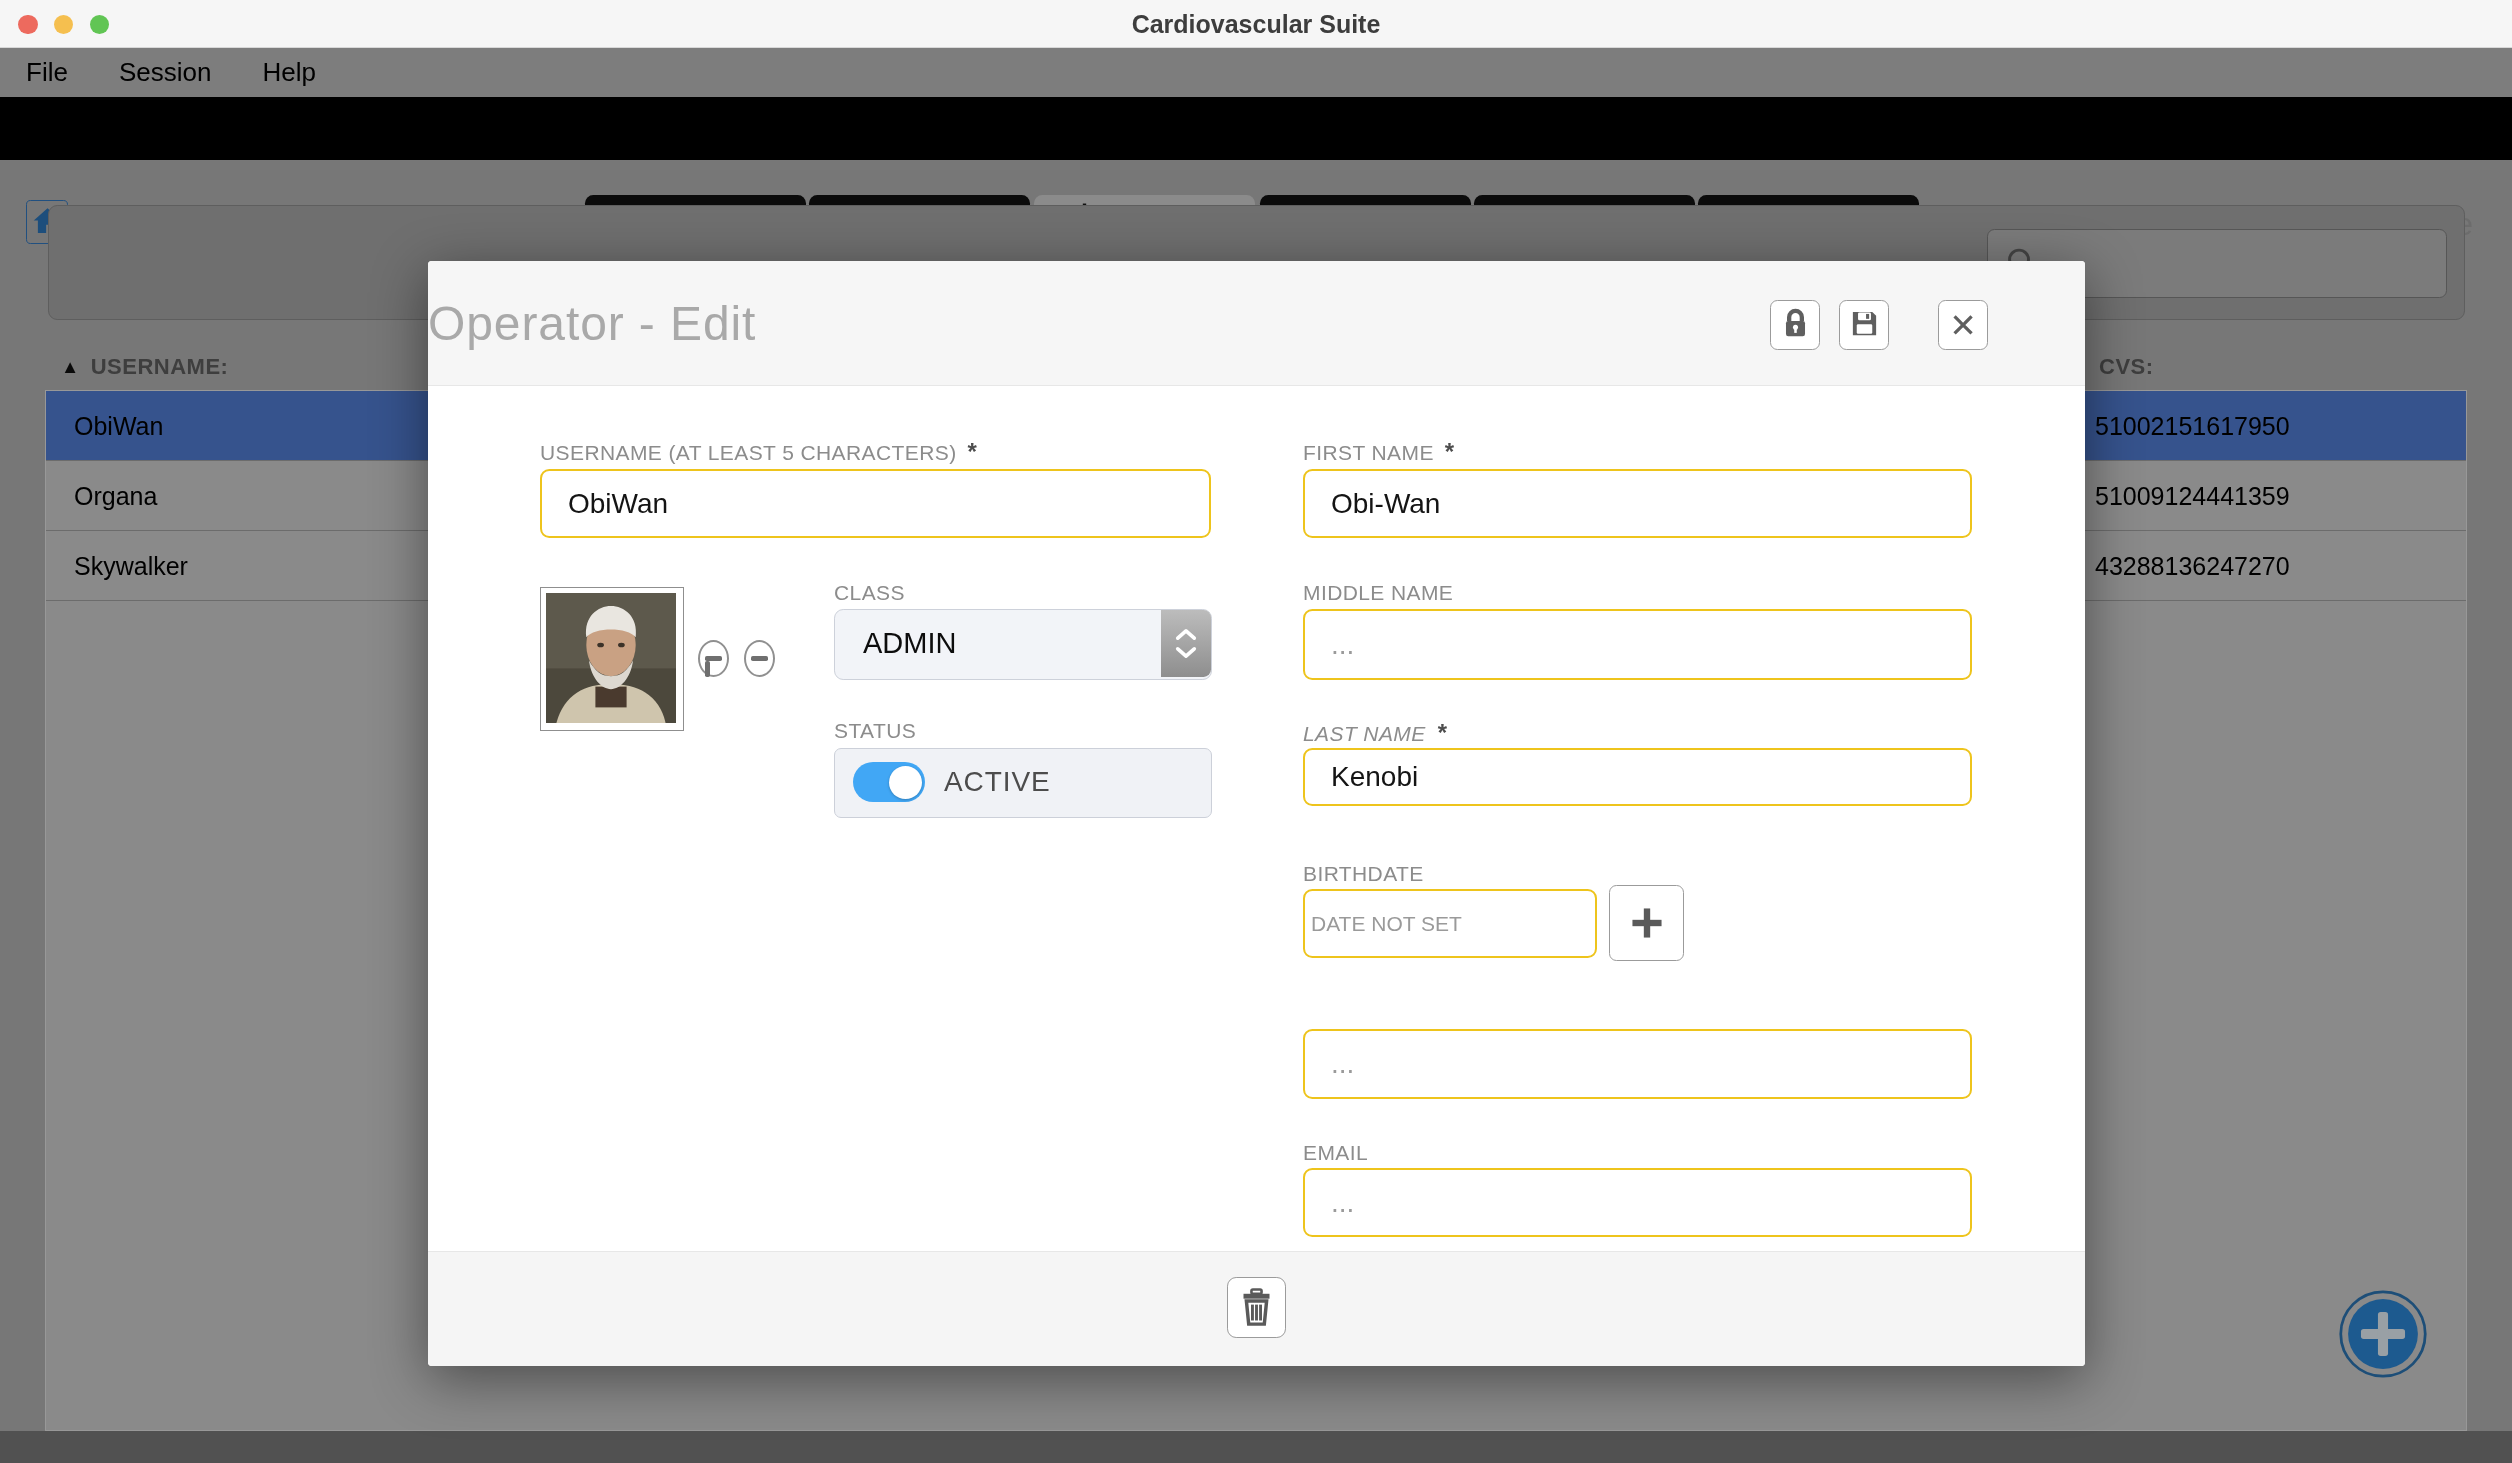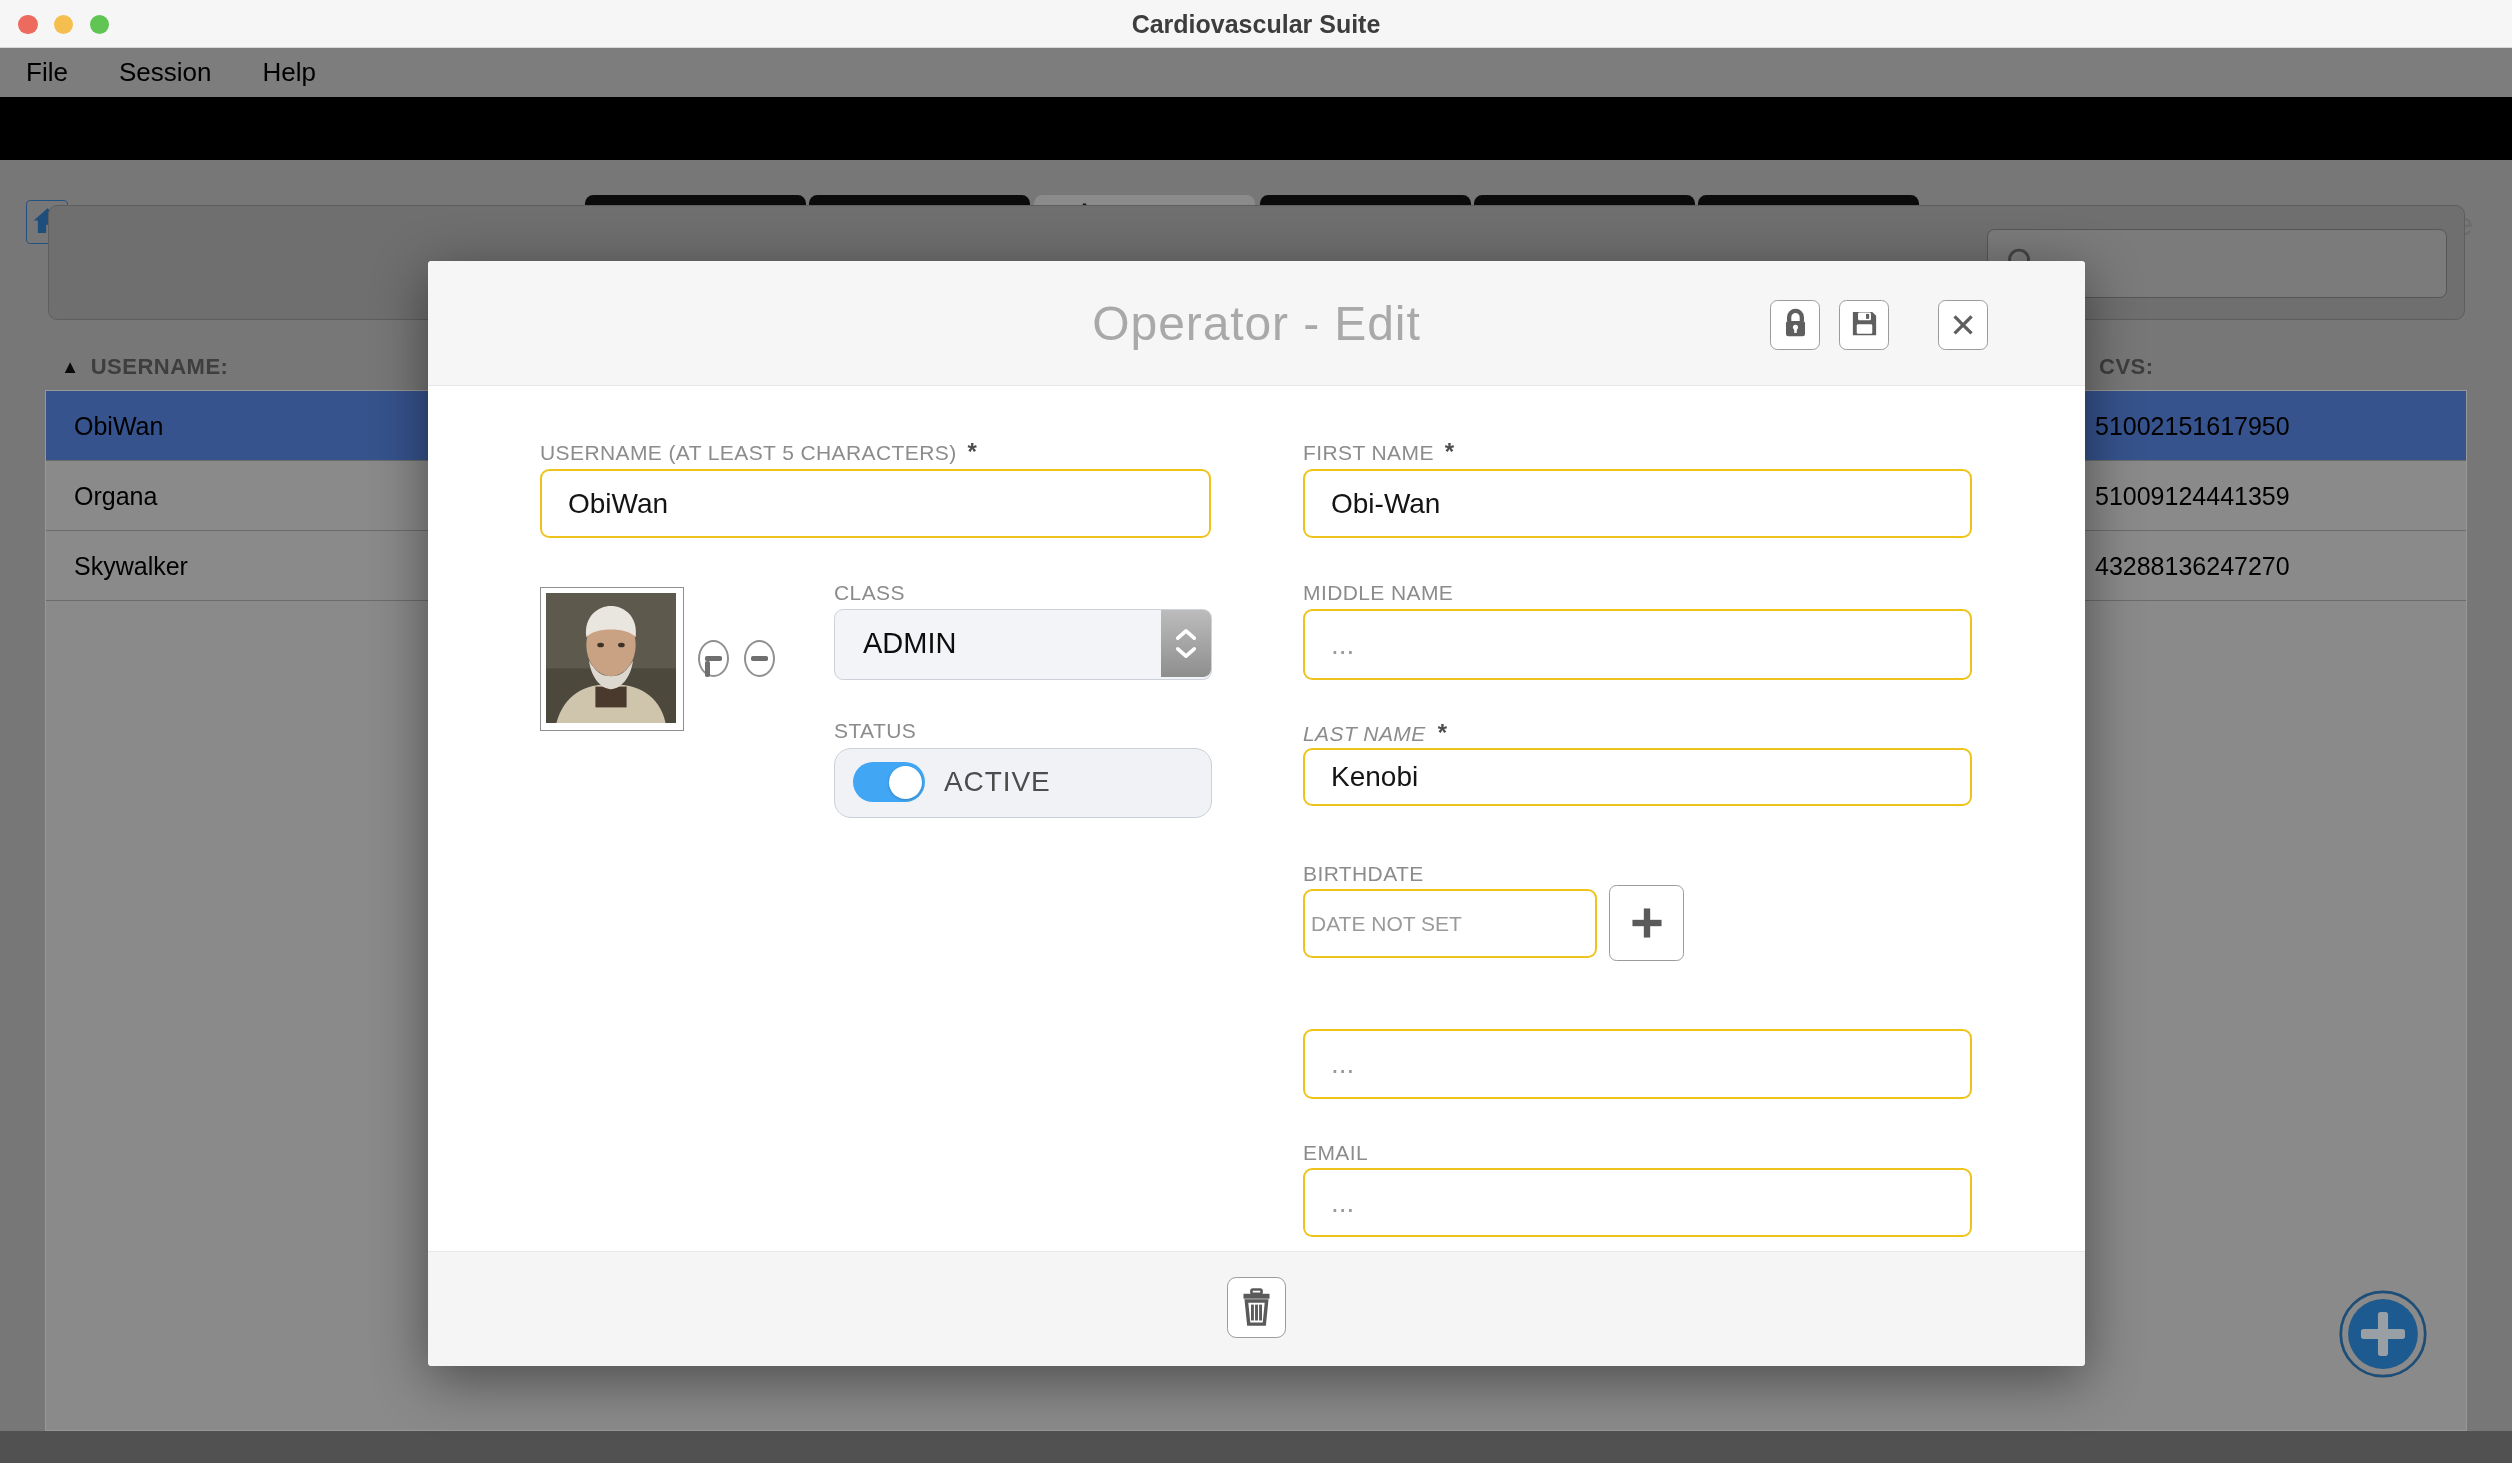--- a/index.html
+++ b/index.html
@@ -45,21 +45,21 @@
   .row.selected{background:#36538D;}
   .row .uname{padding-left:28px;}
   .row .cvs{position:absolute;left:2049px;top:0;}
   .bottomstrip{left:0;top:1431px;width:2512px;height:33px;background:#515151;}
   .fab{left:2338px;top:1289px;width:90px;height:90px;}
 
   
   .modal{left:428px;top:261px;width:1657px;height:1105px;background:#fff;border-radius:3.7px;
     box-shadow:0 13px 55px rgba(0,0,0,.45);}
   .modal .header{position:absolute;left:0;top:0;width:1657px;height:125px;background:#f6f6f6;border-bottom:0.9px solid #e7e7e7;border-radius:3.7px 3.7px 0 0;}
-  .modal-title{position:absolute;left:0;top:0;width:100%;height:125px;line-height:125px;text-align:center;
+  .modal-title{position:absolute;left:0;top:0;width:100%;height:125px;line-height:125px;text-align:left;
     font-size:48px;font-weight:300;color:#a9a9a9;letter-spacing:0.9px;}
   .hbtn{position:absolute;top:39px;width:50px;height:50px;background:#fff;border:1.8px solid #9b9b9b;border-radius:7.4px;
     display:flex;align-items:center;justify-content:center;}
   .modal .footer{position:absolute;left:0;top:990px;width:1657px;height:115px;background:#f5f5f5;border-top:0.9px solid #e7e7e7;border-radius:0 0 3.7px 3.7px;}
 
   .lbl{position:absolute;font-size:21px;color:#8c8c8c;letter-spacing:0.4px;white-space:nowrap;}
   .req{color:#4d4d4d;font-size:24px;font-weight:bold;margin-left:11px;}
   .yinp{position:absolute;background:#fff;border:2.8px solid #EEC41C;border-radius:9.2px;
     font-size:28px;color:#141414;display:flex;align-items:center;padding-left:26px;}
   .yinp .ph{color:#9a9a9a;}
@@ -69,21 +69,21 @@
   .roundbtn{position:absolute;width:31px;height:37px;border:2.8px solid #909090;border-radius:50%;background:#fff;
     display:flex;align-items:center;justify-content:center;}
   .roundbtn .bar{width:16.6px;height:4.6px;background:#6f6f6f;border-radius:1.8px;}
   .roundbtn .vbar{position:absolute;width:4.6px;height:16.6px;background:#6f6f6f;border-radius:1.8px;}
 
   .dropdown{position:absolute;left:406px;top:348px;width:378px;height:71px;background:#f2f4f8;border:1.8px solid #cdd1da;border-radius:9.2px;}
   .dropdown .val{position:absolute;left:28px;top:0;height:67px;line-height:67px;font-size:29px;color:#0d0d0d;}
   .stepper{position:absolute;right:0;top:0;width:50px;height:67px;border-radius:0 7.4px 7.4px 0;
     background:linear-gradient(#bcbcbc,#8e8e8e);display:flex;flex-direction:column;align-items:center;justify-content:center;gap:5.5px;}
 
-  .statusbox{position:absolute;left:406px;top:487px;width:378px;height:70px;background:#f0f2f6;border:1.8px solid #ccd0d9;border-radius:17px;}
+  .statusbox{position:absolute;left:406px;top:487px;width:378px;height:70px;background:#f0f2f6;border:1.8px solid #ccd0d9;border-radius:7px;}
   .toggle{position:absolute;left:18.4px;top:13px;width:72px;height:40px;border-radius:20px;background:#41A7F5;}
   .knob{position:absolute;right:3.7px;top:3.7px;width:33px;height:33px;border-radius:50%;background:#fff;box-shadow:0 0.9px 2.8px rgba(0,0,0,.25);}
   .status-label{position:absolute;left:109px;top:0;height:66px;line-height:66px;font-size:28px;color:#4c4c4c;letter-spacing:0.9px;}
 
   .sqbtn{position:absolute;background:#fff;border:1.8px solid #9b9b9b;border-radius:7.4px;
     display:flex;align-items:center;justify-content:center;}
 </style>
 </head>
 <body>
 

